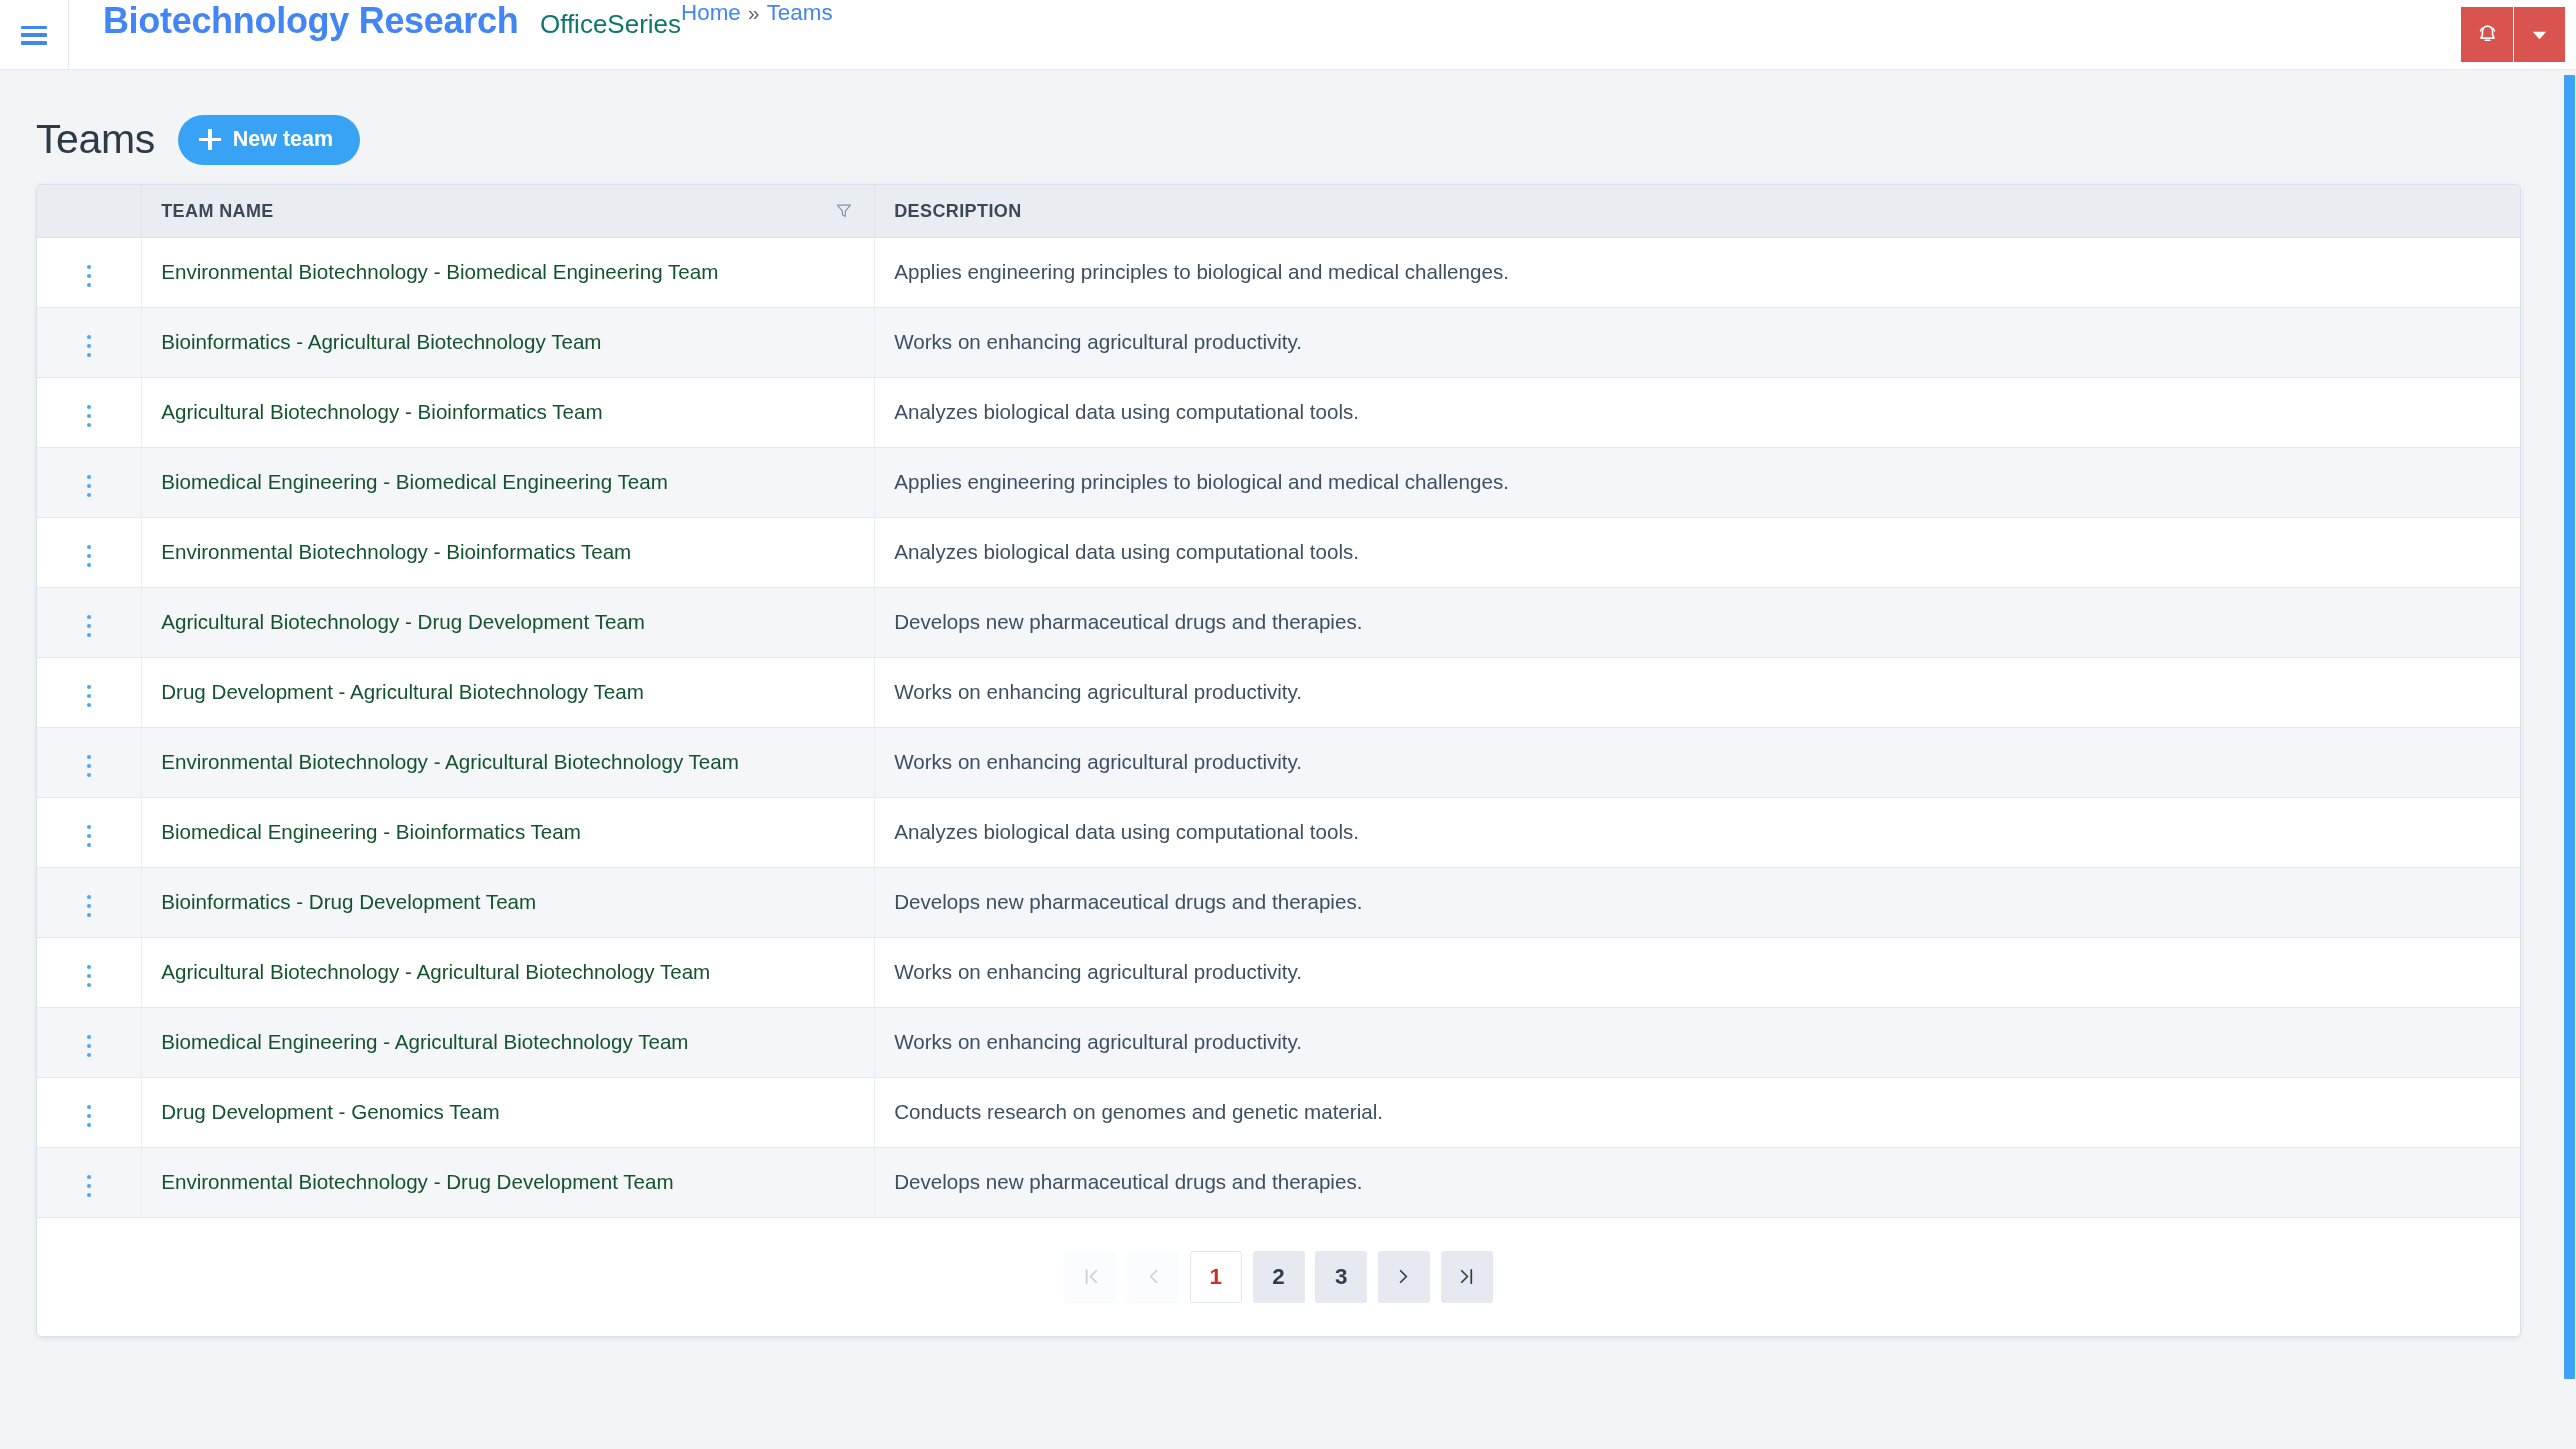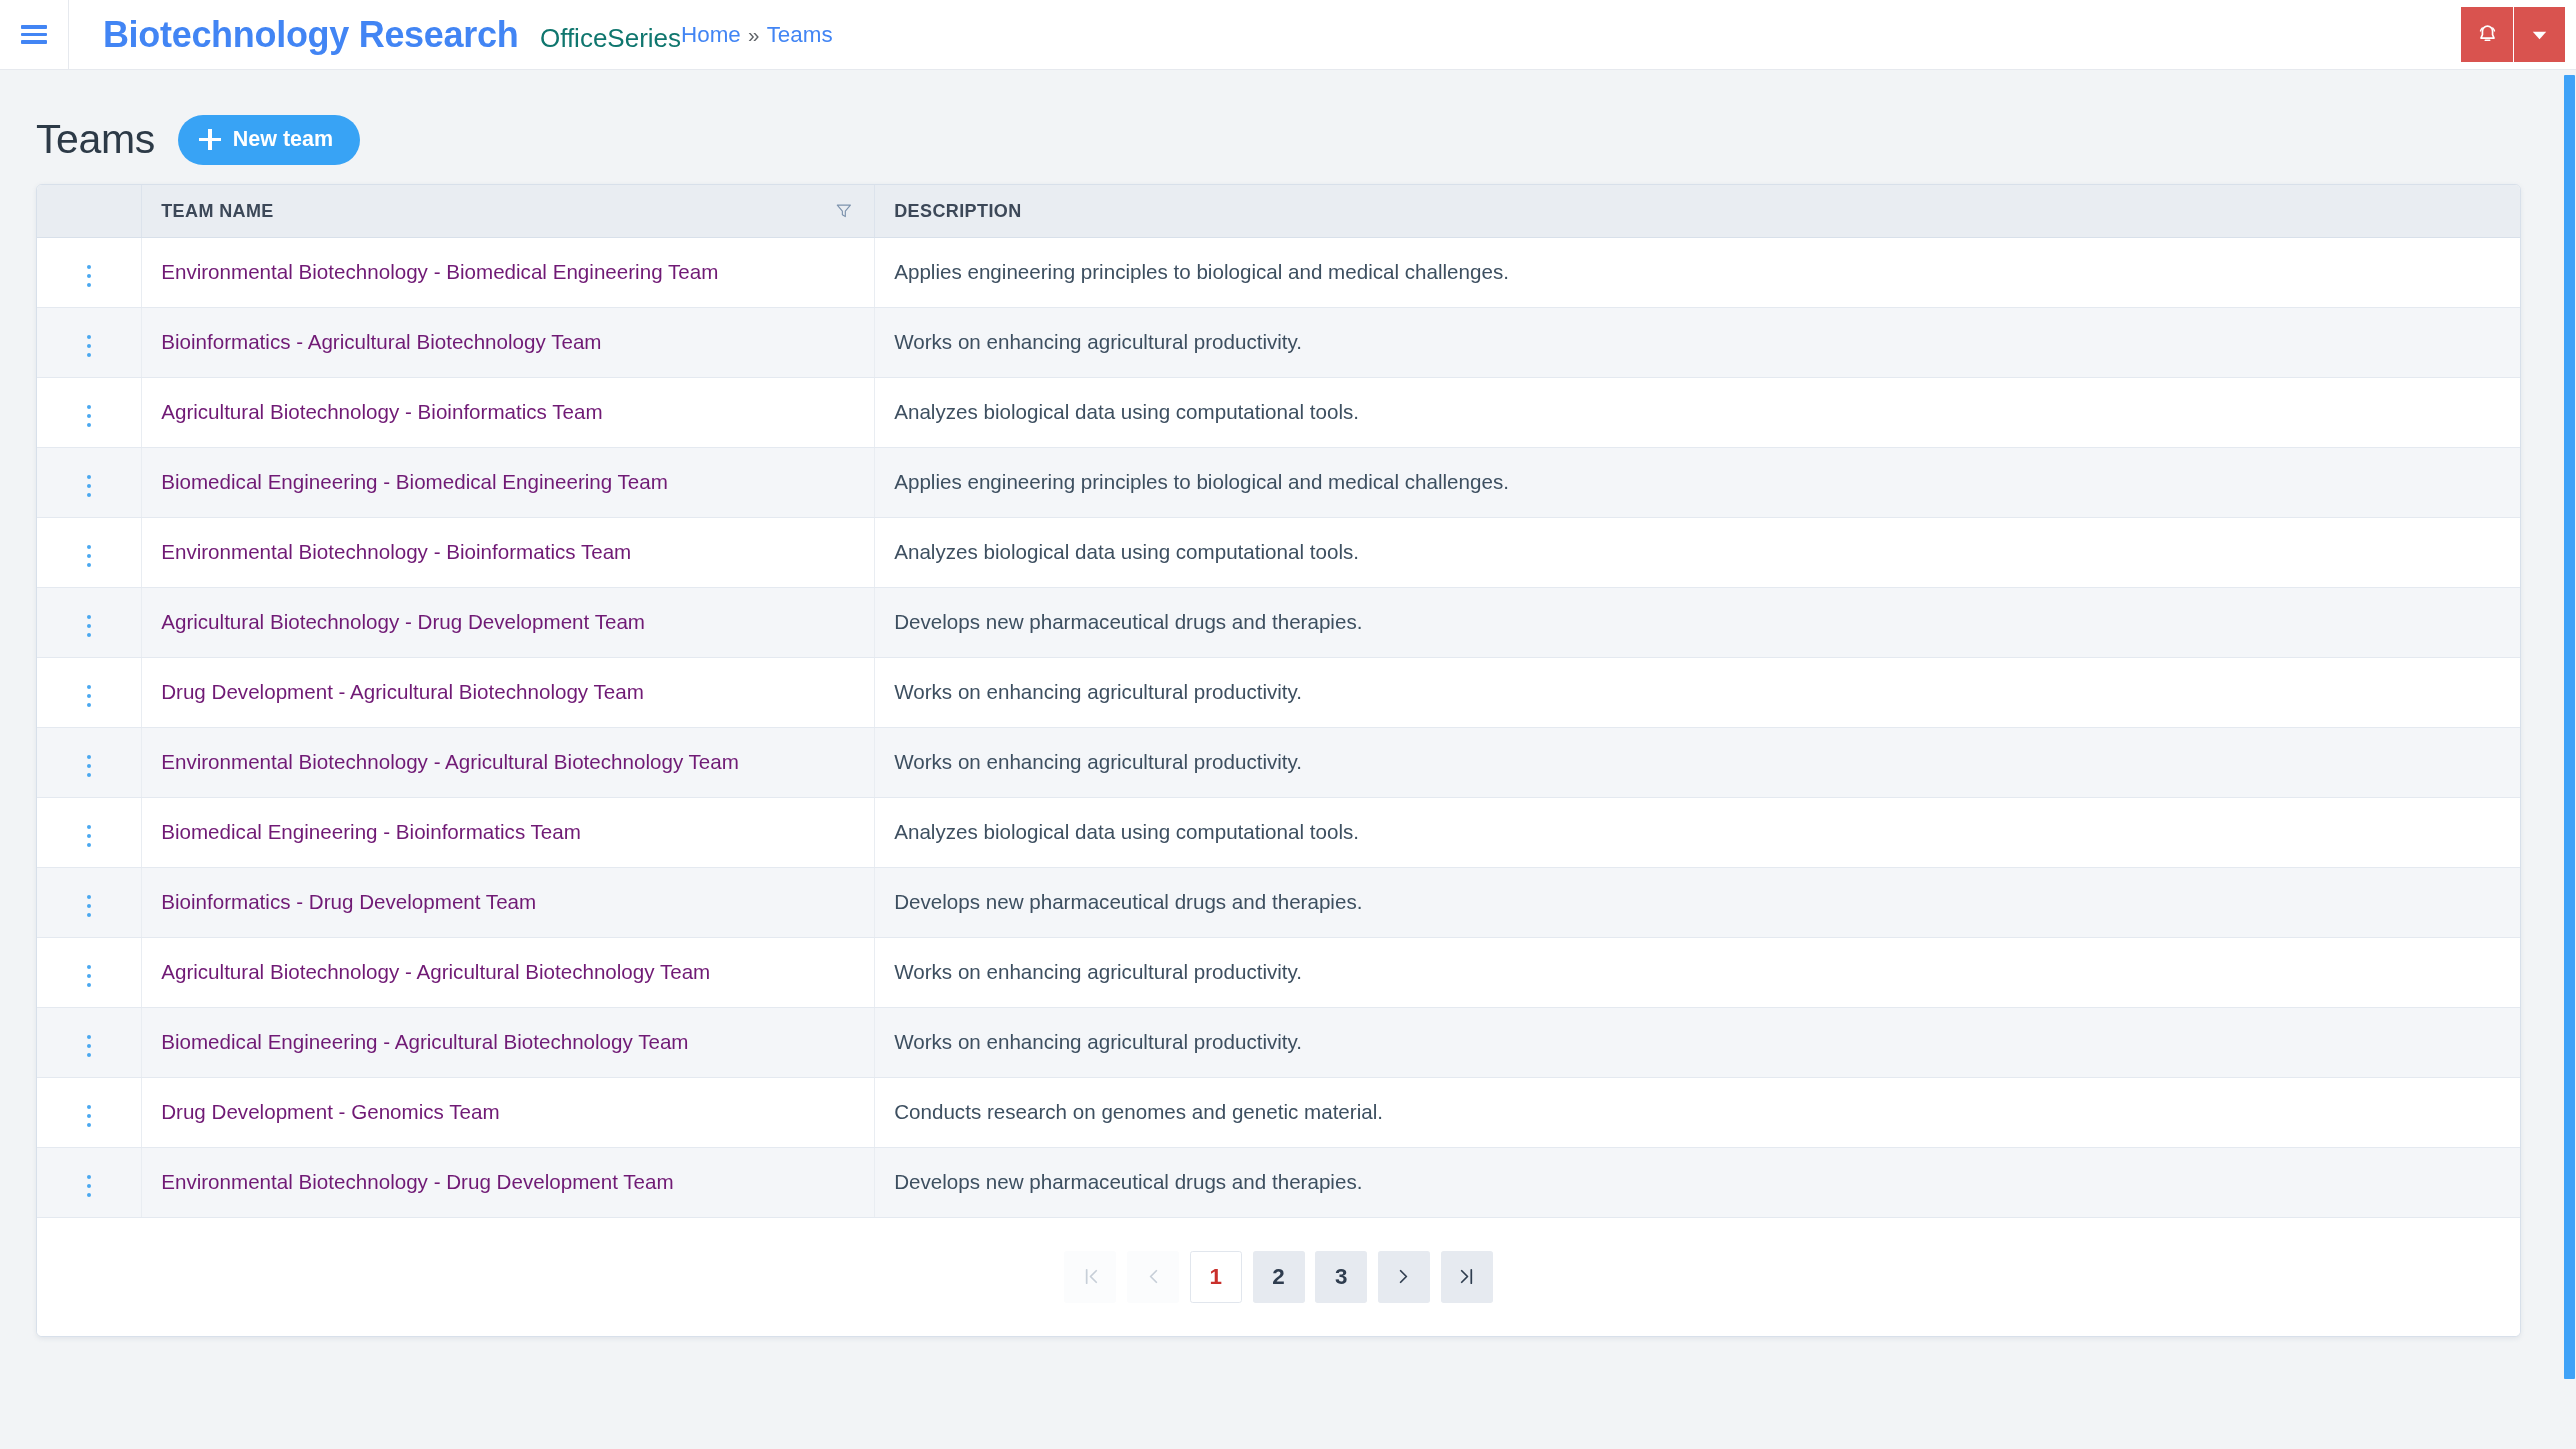--- a/index.html
+++ b/index.html
@@ -11,21 +11,21 @@
     font-family: "Liberation Sans", sans-serif;
     overflow: hidden;
   }
 
   
   .navbar {
     position: relative;
     height: 70px;
     background: #ffffff;
     display: flex;
-    align-items: center;
+    align-items: flex-start;
     border-bottom: 0.9px solid #e6e9ee;
   }
   .hamburger-wrap {
     width: 68px;
     height: 70px;
     display: flex;
     align-items: center;
     justify-content: center;
     cursor: pointer;
   }
@@ -199,21 +199,21 @@
     width: 104px;
     padding: 0;
     text-align: center;
     border-right: 0.9px solid #e9edf2;
   }
   table.grid td.col-desc { border-right: none; }
   table.grid tbody tr:nth-child(even) { background: #f4f6f9; }
   table.grid tbody tr:nth-child(odd)  { background: #ffffff; }
 
   .team-link {
-    color: #701a75;
+    color: #14532d;
     text-decoration: none;
     cursor: pointer;
     font-size: 20.6px;
   }
   .kebab {
     display: inline-flex;
     flex-direction: column;
     gap: 4.5px;
     align-items: center;
     justify-content: center;

